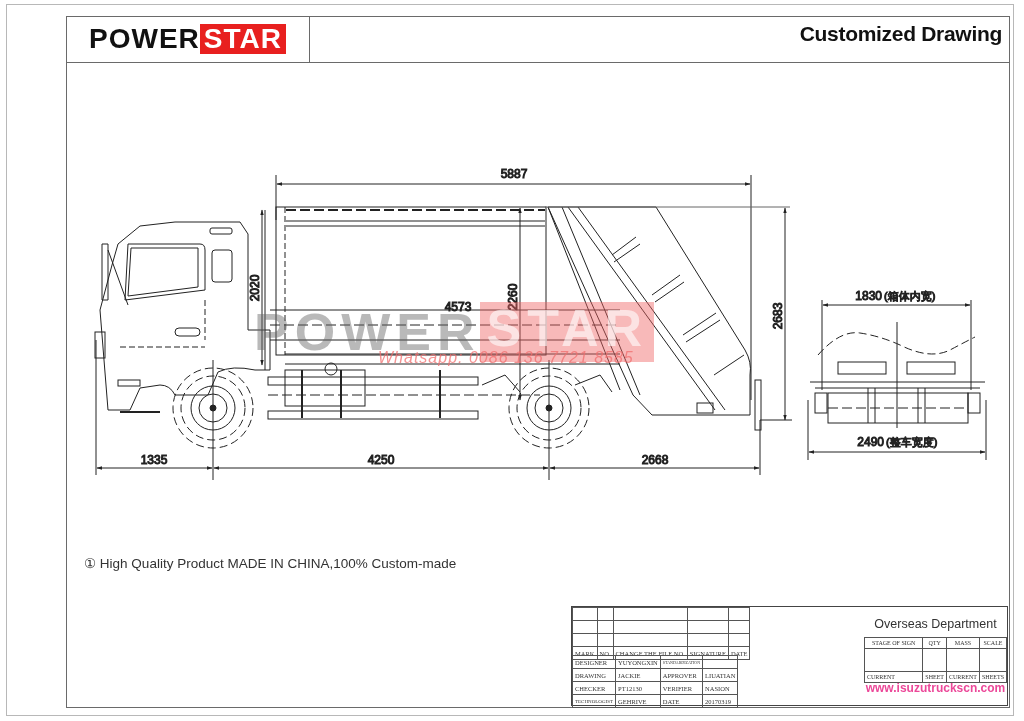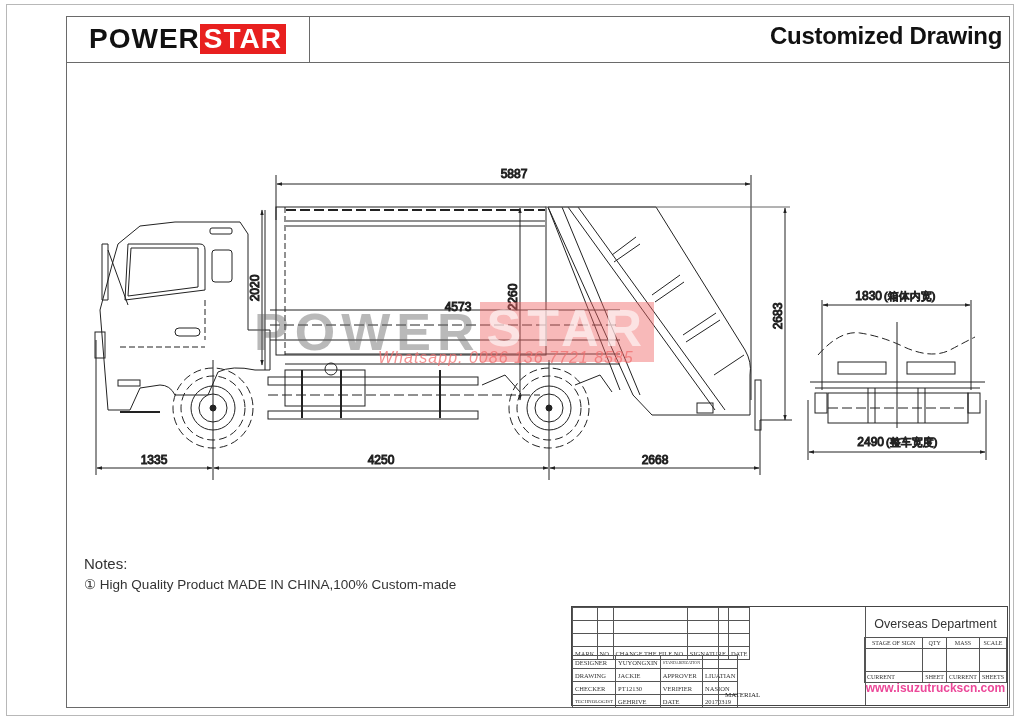--- a/index.html
+++ b/index.html
@@ -4,21 +4,21 @@
 <style>
   html, body { margin:0; padding:0; background:#ffffff; }
   body { width:1024px; height:721px; position:relative; overflow:hidden; font-family:"Liberation Sans", sans-serif; color:#222; }
   .outer-frame { position:absolute; left:6px; top:4px; width:1008px; height:712px; border:1px solid #b8b8b8; box-sizing:border-box; }
   .inner-frame { position:absolute; left:66px; top:16px; width:944px; height:692px; border:1px solid #6a6a6a; box-sizing:border-box; }
   .logo-box { position:absolute; left:66px; top:16px; width:244px; height:47px; border-right:1px solid #6a6a6a; border-bottom:1px solid #6a6a6a; box-sizing:border-box; display:flex; align-items:center; justify-content:center; }
   .logo { font-family:"Liberation Sans", sans-serif; font-weight:bold; font-size:28px; letter-spacing:1px; display:flex; align-items:center; }
   .logo .power { color:#111; }
   .logo .star { color:#fff; background:#e8201f; padding:0 4px; line-height:30px; }
   .header-line { position:absolute; left:310px; top:62px; width:700px; height:0; border-top:1px solid #6a6a6a; }
-  .title { position:absolute; right:22px; top:22px; font-size:24px; font-weight:bold; color:#111; letter-spacing:-0.3px; }
+  .title { position:absolute; right:22px; top:22px; font-size:21px; font-weight:bold; color:#111; letter-spacing:-0.3px; }
   svg.drawing { position:absolute; left:0; top:0; }
   .dim { font-family:"Liberation Sans", sans-serif; font-size:12px; fill:#222; }
   .dim-small { font-family:"Liberation Sans", sans-serif; font-size:11px; fill:#222; }
   .notes { position:absolute; left:84px; top:555px; font-size:14px; color:#333; }
   .notes .head { font-size:15px; margin-bottom:4px; }
   .notes .item { line-height:18px; font-size:13.5px; }
   .wm-whatsapp { position:absolute; left:378px; top:349px; font-size:16px; font-weight:normal; font-style:italic; color:rgba(240,110,110,0.75); letter-spacing:1px; }
   .wm-logo { position:absolute; left:254px; top:302px; font-size:52px; font-weight:bold; letter-spacing:6px; display:flex; }
   .wm-logo .p { color:rgba(100,100,100,0.45); }
   .wm-logo .s { color:rgba(255,255,255,0.6); background:rgba(240,100,100,0.45); padding:0 6px; line-height:52px; }
@@ -185,21 +185,20 @@
   <text class="dim-small" x="886" y="446">(整车宽度)</text>
 </svg>
 
 <div class="wm-logo">
   <span class="p">POWER</span>
     <span class="s">STAR</span>
 </div>
 <div class="wm-whatsapp">Whatsapp: 0086 136 7721 8585</div>
 
 <div class="notes">
-  <div class="head">Notes:</div>
   <div class="item">① High Quality Product MADE IN CHINA,100% Custom-made</div>
 </div>
 
 <div class="tb">
   <table class="tb-left" style="left:0;top:0;width:146px;">
     <tbody>
         <tr>
           <td style="width:18px"></td>
           <td style="width:14px"></td>
           <td style="width:44px"></td>
@@ -250,23 +249,20 @@
       <td>NASION</td>
     </tr>
     <tr>
       <td style="font-size:5px">TECHNOLOGIST</td>
       <td>GEHRIVE</td>
       <td>DATE</td>
       <td>20170319</td>
     </tr>
   </tbody>
     </table>
-  <div class="tb-mid">
-    <span class="material">MATERIAL</span>
-  </div>
   <div class="tb-right">
     <div class="dept">Overseas Department</div>
     <table class="grid">
       <tbody>
           <tr>
         <td style="width:58px">STAGE OF SIGN</td>
         <td>QTY</td>
         <td>MASS</td>
         <td>SCALE</td>
       </tr>

